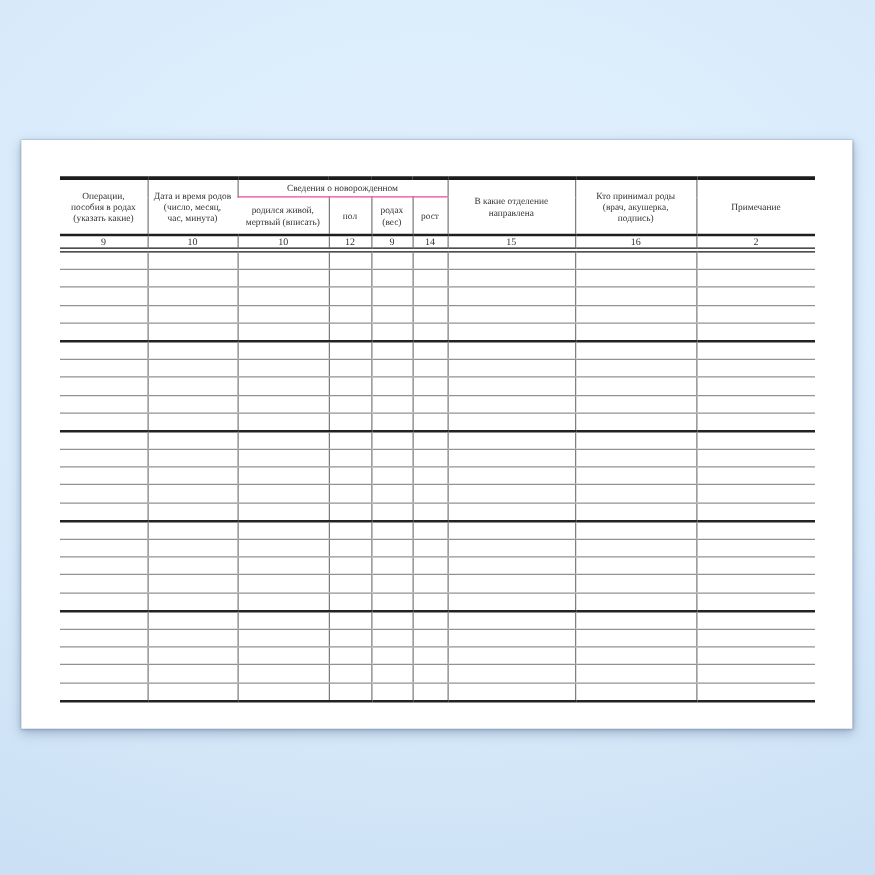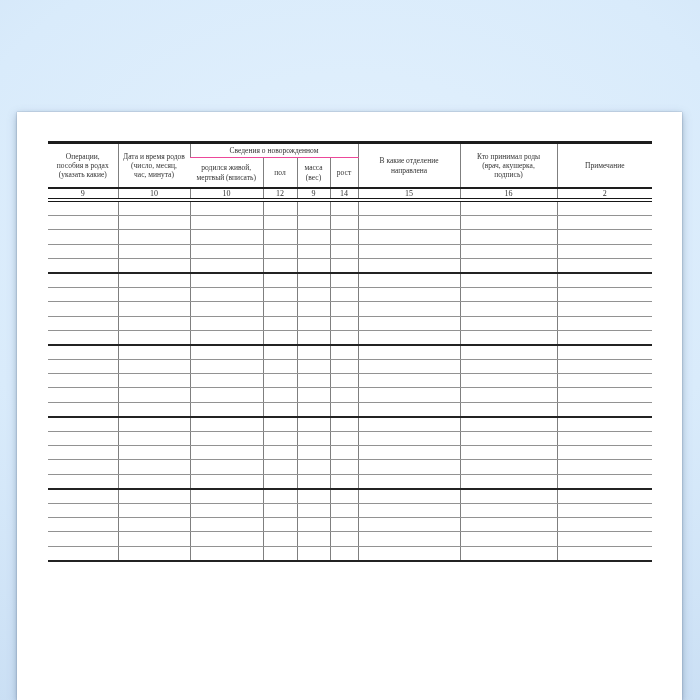--- a/index.html
+++ b/index.html
@@ -2,21 +2,21 @@
 <html><head>
 <meta charset="utf-8">
 <style>
   html,body{margin:0;padding:0;}
   body{
     width:700px;height:700px;overflow:hidden;
     background:radial-gradient(130% 95% at 50% 32%, #e3f1fd 0%, #d9ebfb 45%, #cadff4 82%, #bfd6ee 100%);
     font-family:"Liberation Serif","DejaVu Serif",serif;
   }
   .paper{
-    position:absolute;left:17px;top:112px;width:665px;height:588px;
+    position:absolute;left:17px;top:112px;width:665px;height:471px;
     background:#ffffff;
     box-shadow:0 0 1px rgba(120,138,160,.85), 0 3px 9px rgba(92,115,148,.42), 0 1px 3px rgba(92,115,148,.35);
   }
   table.registry{
     position:absolute;left:31px;top:29px;
     width:604px;border-collapse:collapse;table-layout:fixed;
     color:#2e2e2e;
   }
   th,td{padding:0;margin:0;font-weight:normal;overflow:hidden;}
   
@@ -67,21 +67,21 @@
 направлена</th>
         <th rowspan="2">Кто принимал роды
 (врач, акушерка,
 подпись)</th>
         <th rowspan="2">Примечание</th>
       </tr>
       <tr class="sub-row">
         <th>родился живой,
 мертвый (вписать)</th>
         <th>пол</th>
-        <th>масса
+        <th>родах
 (вес)</th>
         <th>рост</th>
       </tr>
       <tr class="num-row">
         <td>9</td>
         <td>10</td>
         <td>10</td>
         <td>12</td>
         <td>9</td>
         <td>14</td>

